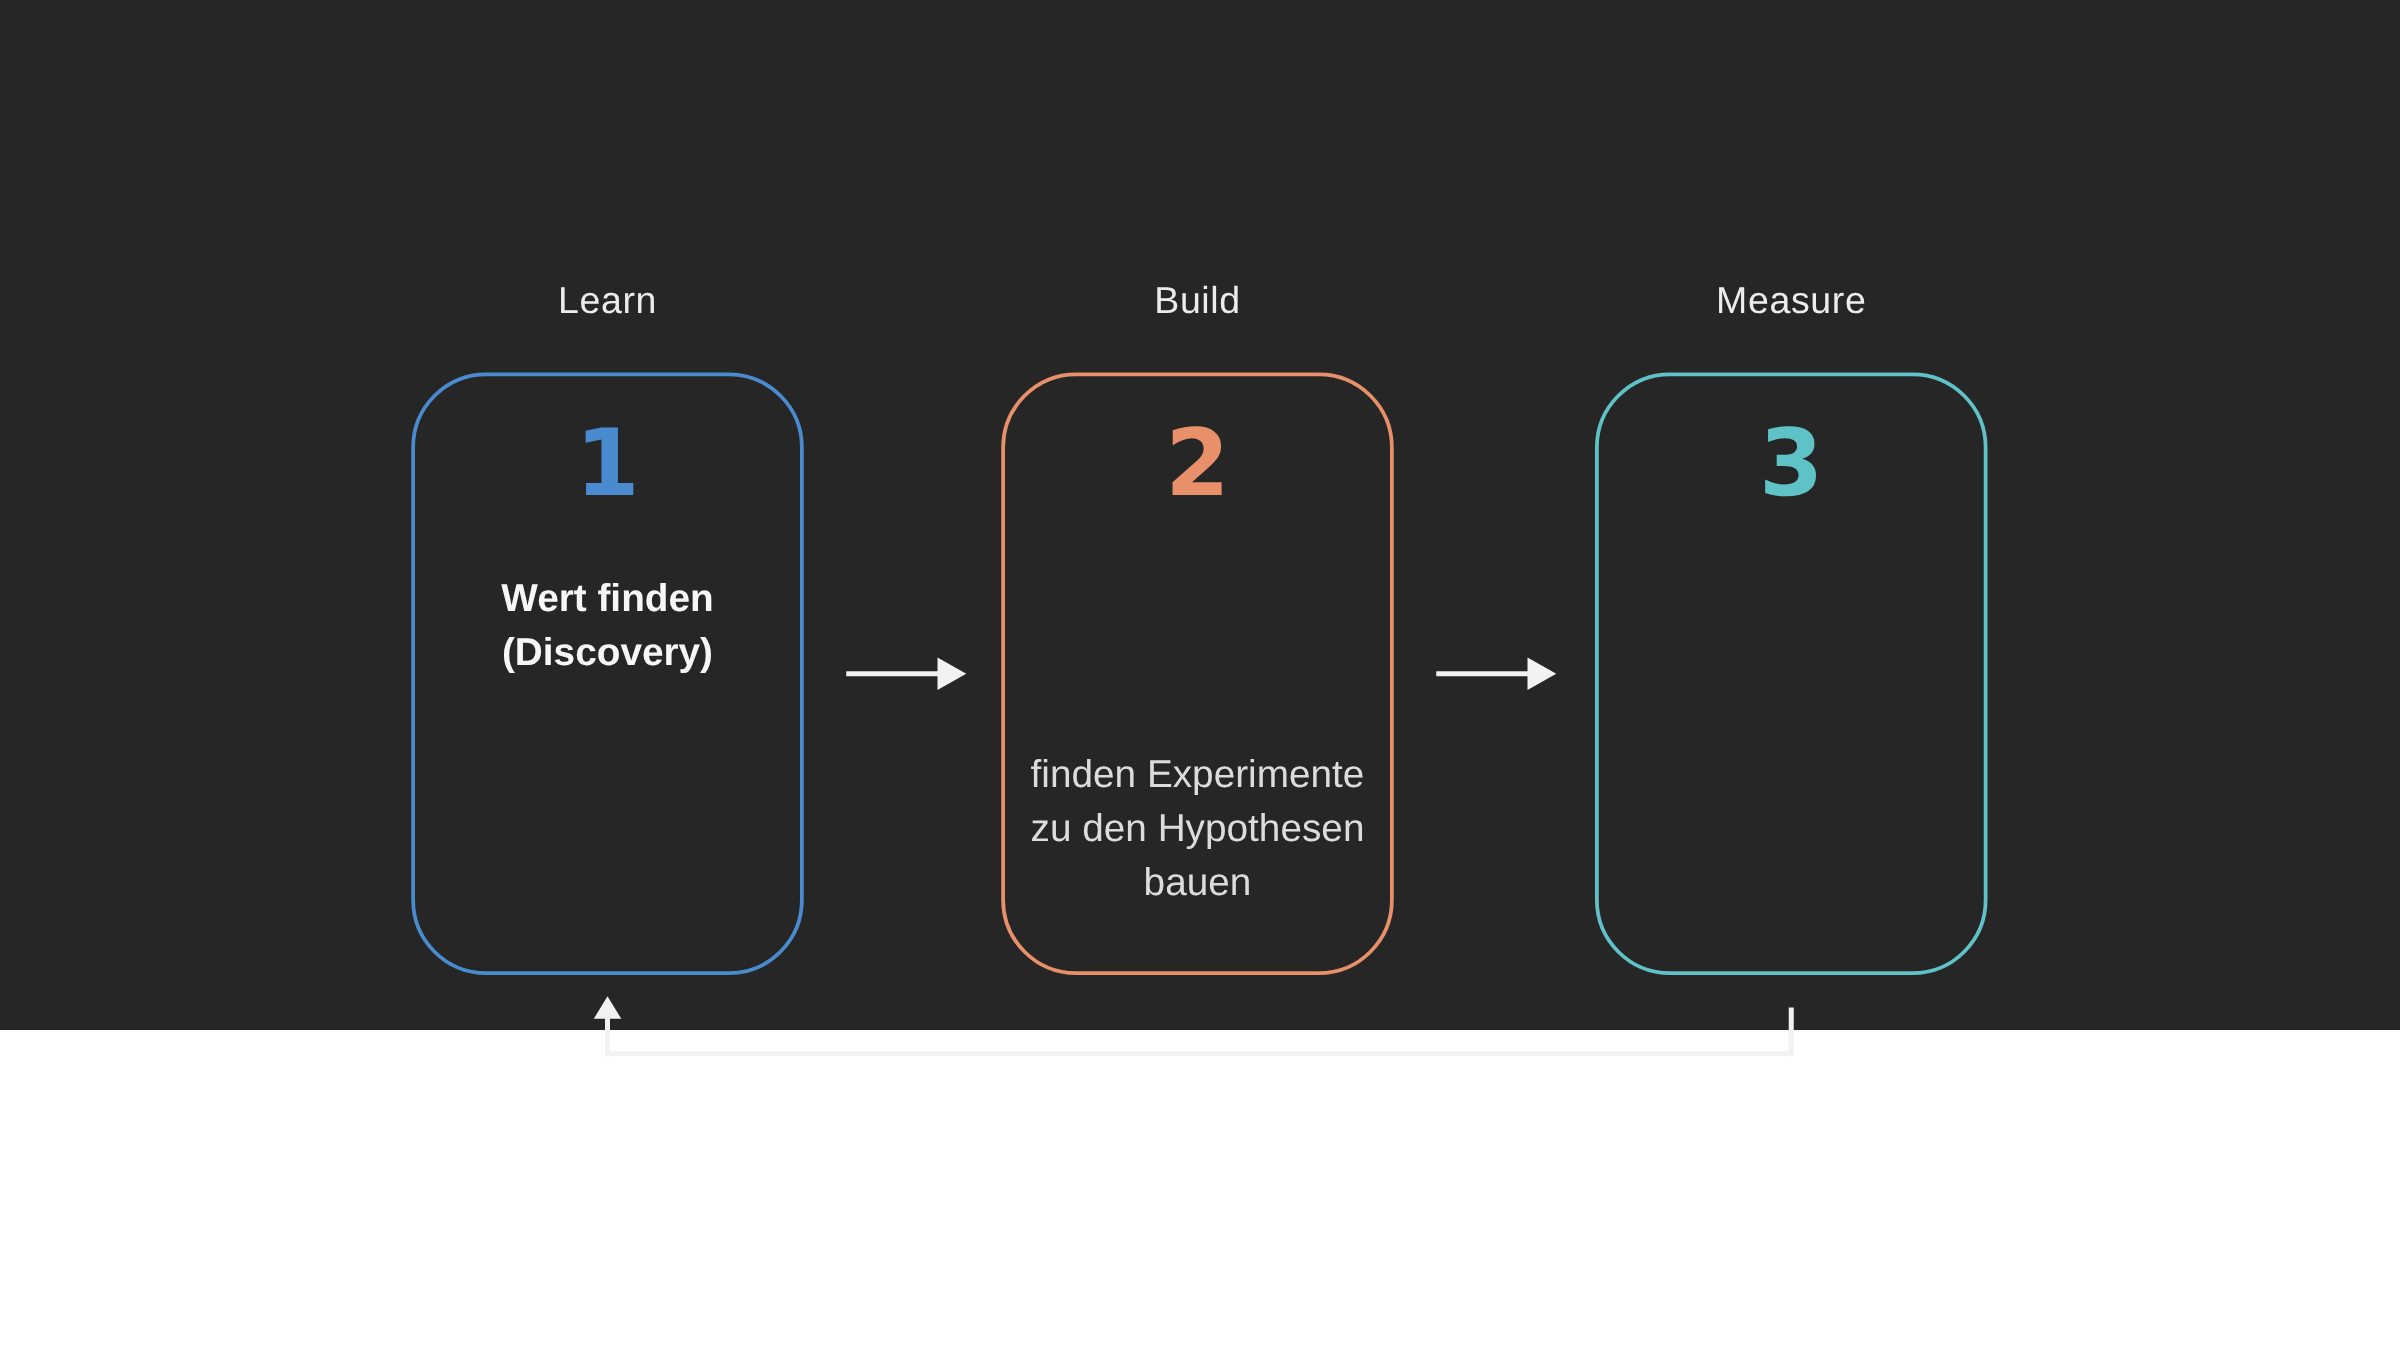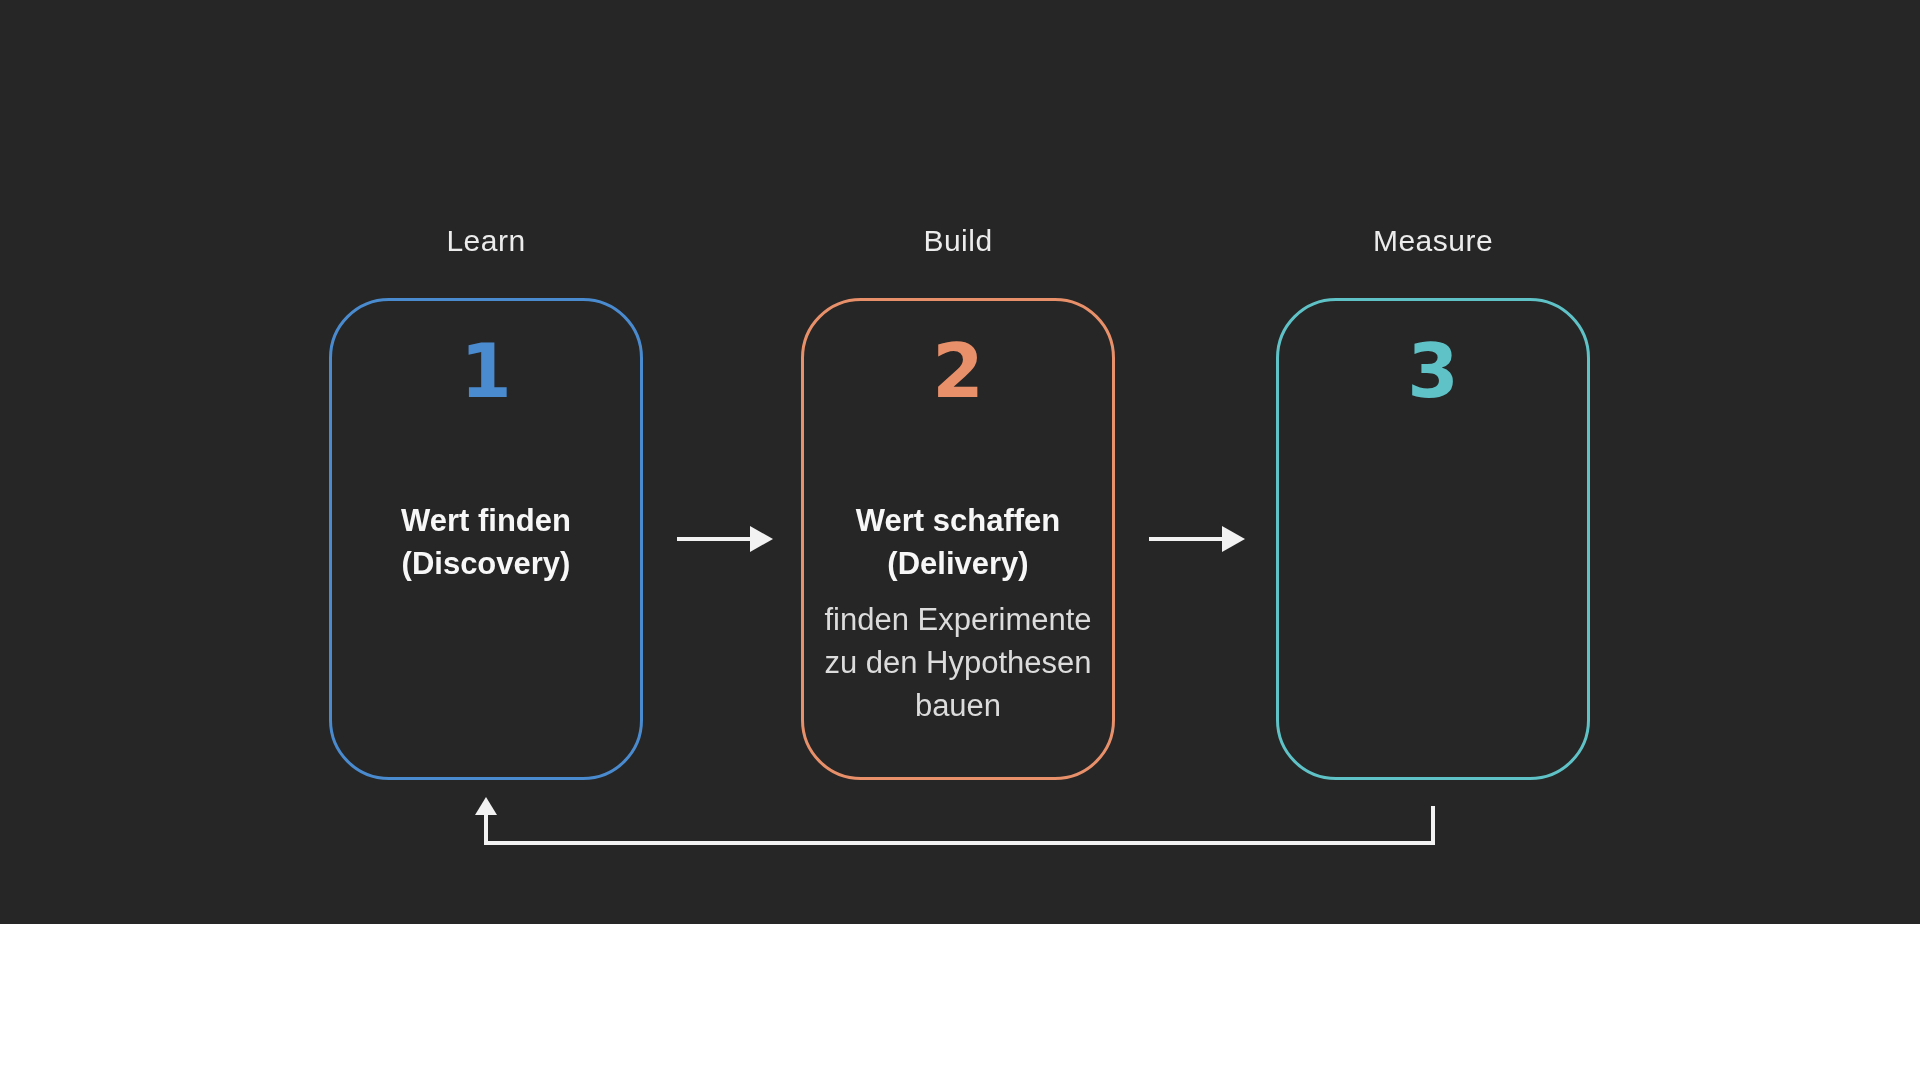--- a/index.html
+++ b/index.html
@@ -6,21 +6,21 @@
     margin: 0;
     padding: 0;
     width: 1920px;
     height: 1080px;
     overflow: hidden;
     font-family: "Liberation Sans", sans-serif;
   }
   .stage {
     position: relative;
     width: 1920px;
-    height: 924px;
+    height: 824px;
     background: #262626;
   }
   
   .col-header {
     position: absolute;
     top: 222px;
     width: 314px;
     height: 38px;
     line-height: 38px;
     text-align: center;
@@ -58,21 +58,20 @@
     position: absolute;
     top: 157px;
     left: 8px;
     right: 8px;
     text-align: center;
     font-size: 31px;
     font-weight: 700;
     line-height: 1.38;
     color: #f7f7f7;
     white-space: pre-line;
-    margin-top: 42px;
   }
   .card .body {
     position: absolute;
     top: 362px;
     left: 4px;
     right: 4px;
     transform: translateY(-50%);
     text-align: center;
     font-size: 31px;
     font-weight: 400;
@@ -138,22 +137,20 @@
   <div class="col-header pos-1">Build</div>
 
   <div class="card pos-0" style="border-color: rgb(74, 139, 208);">
     <div class="num" style="color: rgb(74, 139, 208);">1</div>
     <div class="title">Wert finden
 (Discovery)</div>
   </div>
 
   <div class="card pos-1" style="border-color: rgb(232, 144, 106);">
     <div class="num" style="color: rgb(232, 144, 106);">2</div>
-    <div class="title">Wert schaffen
-(Delivery)</div>
     <div class="body">finden Experimente
 zu den Hypothesen
 bauen</div>
   </div>
 
   <div class="card pos-2" style="border-color: rgb(95, 194, 199);">
     <div class="num" style="color: rgb(95, 194, 199);">3</div>
   </div>
 
   <div class="arrow-right arrow-1">

